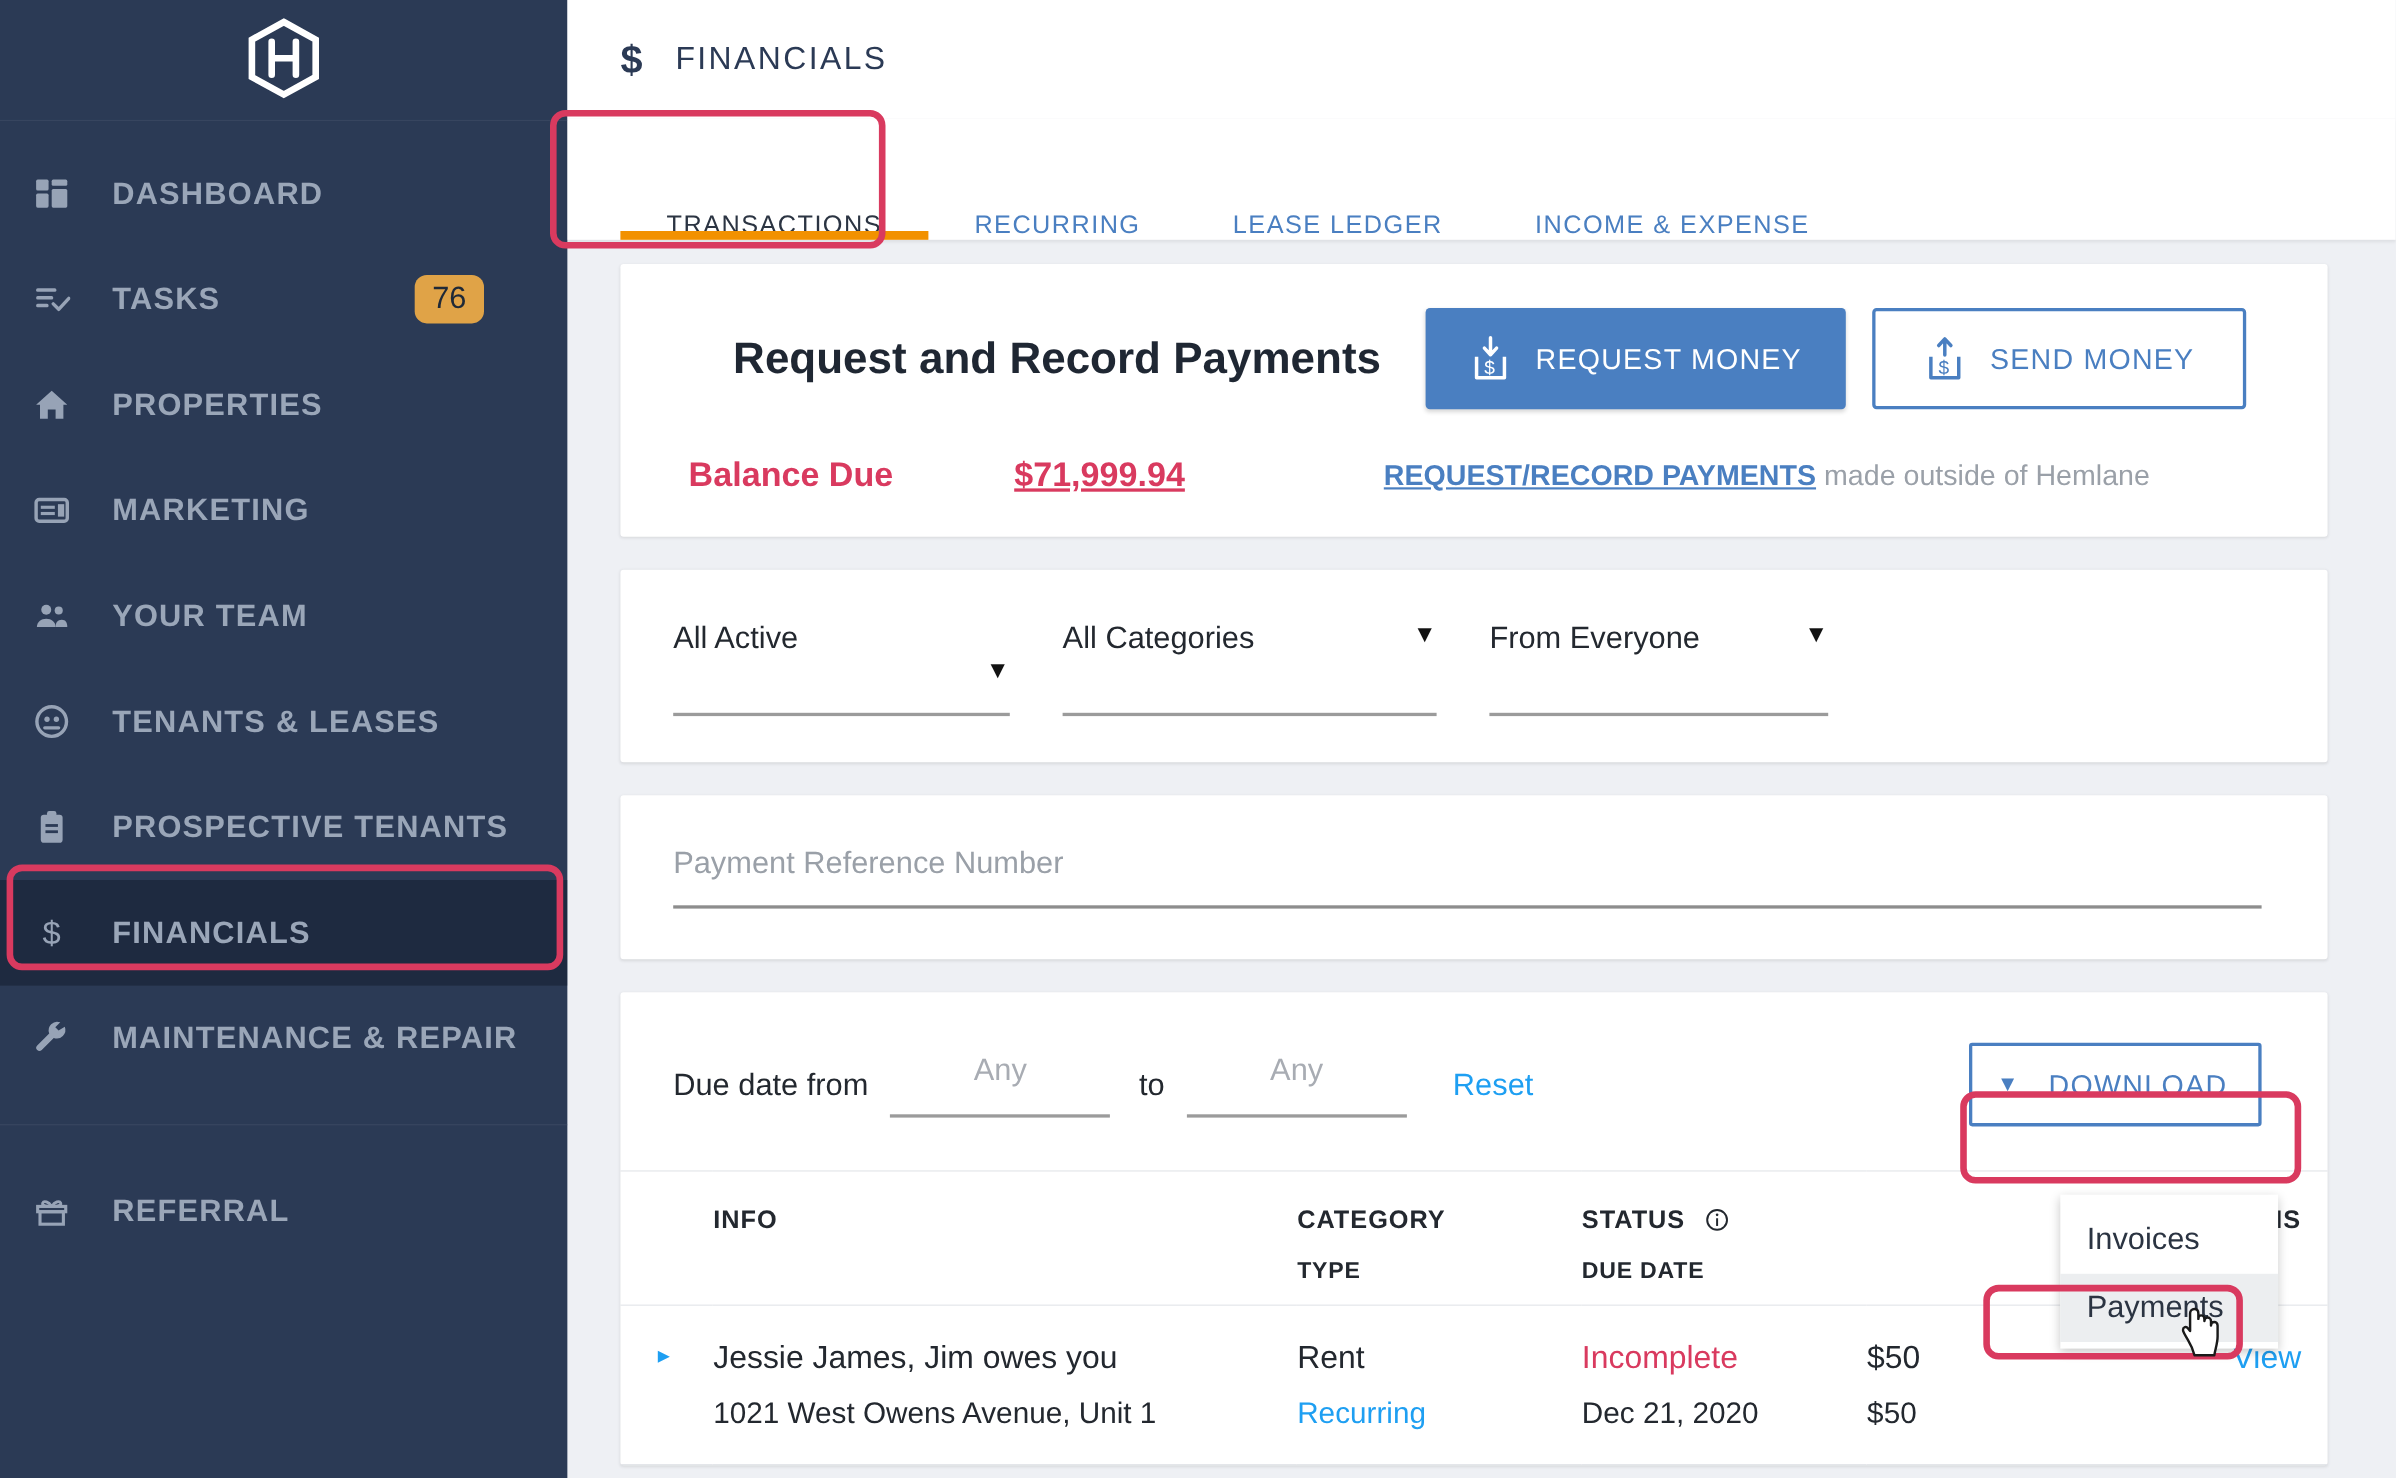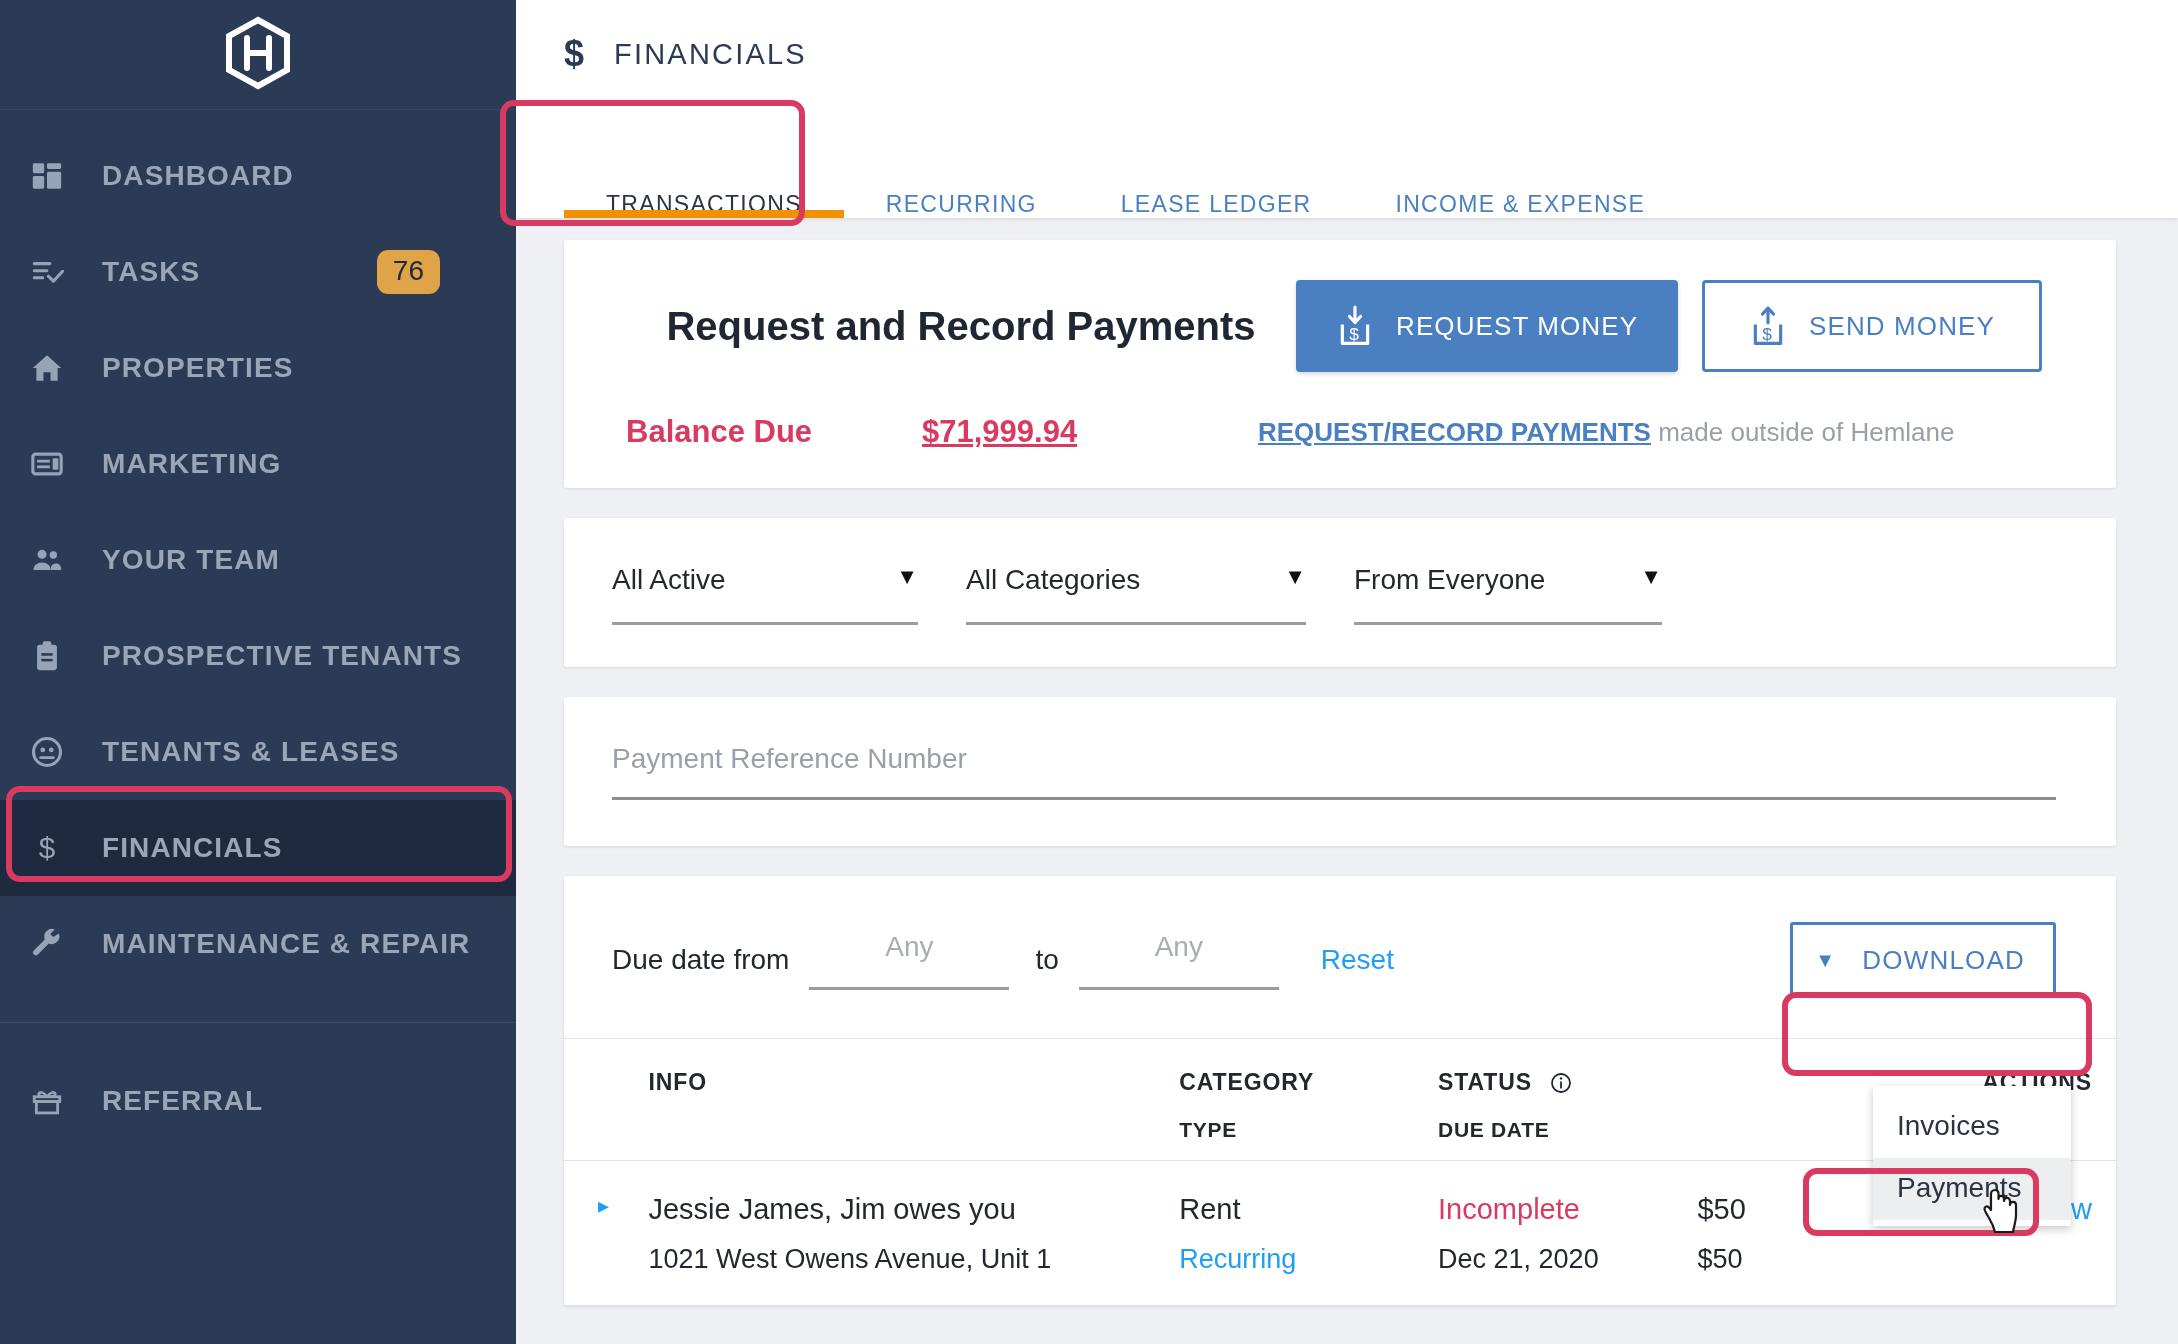--- a/index.html
+++ b/index.html
@@ -172,21 +172,21 @@
   .filters-card { padding: 46px 60px 42px 48px; display: flex; }
   .select {
     position: relative;
     border-bottom: 3px solid #9b9b9b;
     padding: 0 0 26px 0;
     display: flex; align-items: flex-start;
     margin-right: 48px;
   }
   .select .val { font-size: 28px; color: #23282f; white-space: nowrap; }
   .select .caret { margin-left: auto; font-size: 22px; color: #121212; padding-left: 28px; }
-  #sel-status { width: 306px; }
+  #sel-status { width: 306px; flex-direction: column; }
   #sel-cat    { width: 340px; }
   #sel-from   { width: 308px; }
 
   
   .search-card { padding: 46px 60px 46px 48px; display: flex; align-items: center; }
   .search-input {
     flex: 1 1 auto;
     border: none; border-bottom: 3px solid #8d8d8d;
     font-size: 28px; font-family: inherit;
     padding: 0 0 22px 0; color: #23282f;
@@ -347,39 +347,39 @@
               <path d="M2.5 19c0-3.3 2.7-5.3 6-5.3s6 2 6 5.3z"></path>
               <path d="M14.5 19c0-2.6 1.2-4.6 4-4.6 2.4 0 3.5 1.8 3.5 4.6z"></path>
             </svg>
         </span>
         <span class="nav-label">YOUR TEAM</span>
       </div>
 
       <div class="nav-item">
         <span class="nav-icon">
           <svg viewBox="0 0 24 24">
+              <circle cx="12" cy="12" r="9.5" fill="none" stroke="#97a3b6" stroke-width="2.2"></circle>
+              <circle cx="9" cy="10.5" r="1.7"></circle>
+              <circle cx="15" cy="10.5" r="1.7"></circle>
+              <path d="M7.5 16 h9" stroke="#97a3b6" stroke-width="2" fill="none" stroke-linecap="round"></path>
+            </svg>
+        </span>
+        <span class="nav-label">TENANTS &amp; LEASES</span>
+      </div>
+
+      <div class="nav-item">
+        <span class="nav-icon">
+          <svg viewBox="0 0 24 24">
               <rect x="5" y="4" width="14" height="18" rx="2"></rect>
               <rect x="9" y="1.6" width="6" height="4" rx="1.4"></rect>
               <rect x="8" y="10" width="8" height="1.8" fill="#2b3a55"></rect>
               <rect x="8" y="14" width="8" height="1.8" fill="#2b3a55"></rect>
             </svg>
         </span>
         <span class="nav-label">PROSPECTIVE TENANTS</span>
-      </div>
-
-      <div class="nav-item">
-        <span class="nav-icon">
-          <svg viewBox="0 0 24 24">
-              <circle cx="12" cy="12" r="9.5" fill="none" stroke="#97a3b6" stroke-width="2.2"></circle>
-              <circle cx="9" cy="10.5" r="1.7"></circle>
-              <circle cx="15" cy="10.5" r="1.7"></circle>
-              <path d="M7.5 16 h9" stroke="#97a3b6" stroke-width="2" fill="none" stroke-linecap="round"></path>
-            </svg>
-        </span>
-        <span class="nav-label">TENANTS &amp; LEASES</span>
       </div>
 
       <div class="nav-item active">
         <span class="nav-icon">
           <svg viewBox="0 0 24 24">
               <text x="12" y="19" text-anchor="middle" font-size="21" font-family="Liberation Sans, sans-serif" fill="#97a3b6">$</text>
             </svg>
         </span>
         <span class="nav-label">FINANCIALS</span>
       </div>

